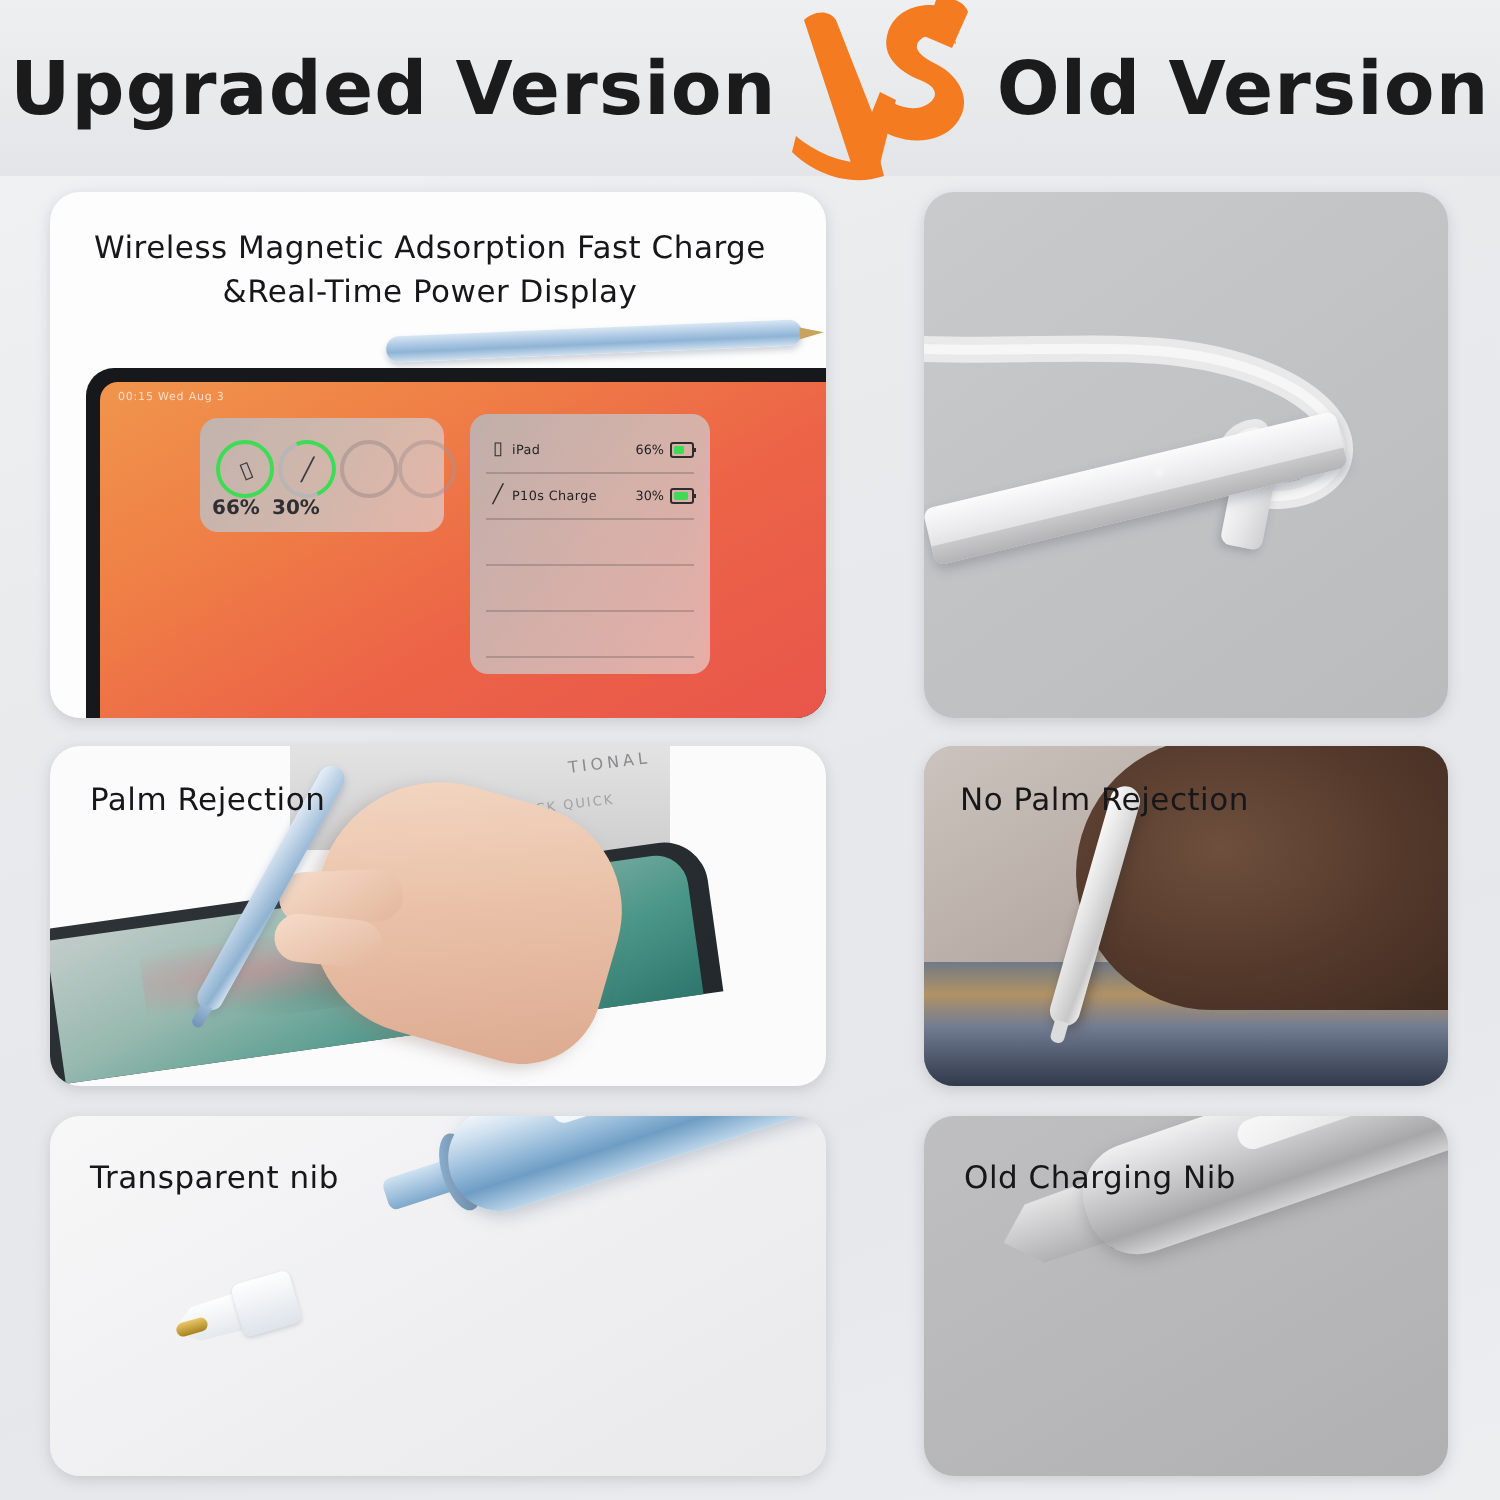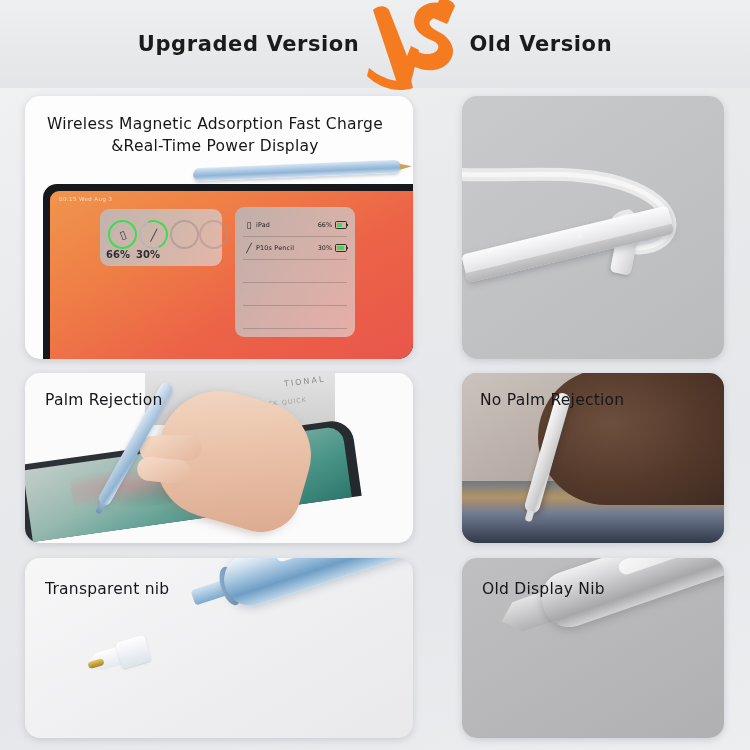--- a/index.html
+++ b/index.html
@@ -10,21 +10,21 @@
     position:relative;
   }
 
   
   .header{
     position:absolute;left:0;top:0;width:750px;height:88px;
     display:flex;align-items:center;justify-content:center;
     background:linear-gradient(180deg,#eeeff1 0%,#e8e9eb 60%,#e4e5e8 100%);
   }
   .head-title{
-    font-size:21px;font-weight:bold;color:#1b1b1b;letter-spacing:.6px;
+    font-size:37px;font-weight:bold;color:#1b1b1b;letter-spacing:.6px;
     white-space:nowrap;
   }
   .head-title.left{margin-right:8px;}
   .head-title.right{margin-left:10px;}
   .vs-wrap{
     position:relative;width:92px;height:88px;flex:0 0 auto;
   }
   .vs-wrap svg{position:absolute;left:0;top:-6px;}
 
   
@@ -330,21 +330,21 @@
           <div class="lrow">
             <span class="ico">▯</span>
             <span class="nm">iPad</span>
             <span class="vl">66%</span>
             <span class="batt">
                 <i style="width:5.6px"></i>
               </span>
           </div>
           <div class="lrow">
             <span class="ico">╱</span>
-            <span class="nm">P10s Pencil</span>
+            <span class="nm">P10s Charge</span>
             <span class="vl">30%</span>
             <span class="batt">
                 <i style="width:7.4px"></i>
               </span>
           </div>
           <div class="lrow blank"></div>
           <div class="lrow blank"></div>
           <div class="lrow blank"></div>
         </div>
       </div>
@@ -398,21 +398,21 @@
     <div class="pen-blue">
       <div class="tip"></div>
         <div class="ring2"></div>
       <div class="body">
           <div class="glare"></div>
         </div>
     </div>
   </div>
 
   <div class="panel" id="p-br">
-    <div class="cap">Old Display Nib</div>
+    <div class="cap">Old Charging Nib</div>
     <div class="pen-gray">
       <div class="cone"></div>
         <div class="seam"></div>
       <div class="body">
           <div class="glare"></div>
         </div>
     </div>
   </div>
 
 </div>

